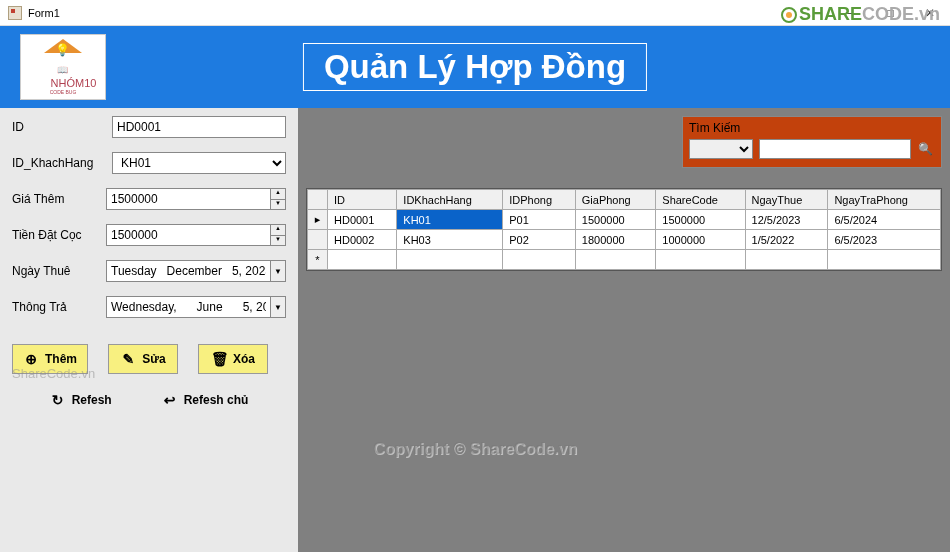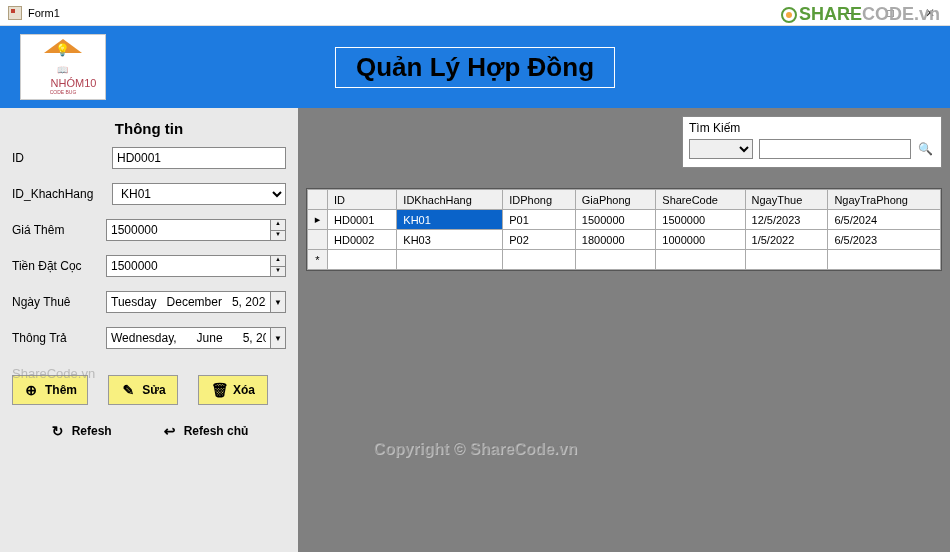--- a/index.html
+++ b/index.html
@@ -14,21 +14,21 @@
 
   
   .header { height:82px; background:#1e7be0; display:flex; align-items:center; position:relative; }
   .logo { width:86px; height:66px; background:#fff; margin-left:20px; display:flex; flex-direction:column; align-items:center; justify-content:center; border:1px solid #ccc; }
   .logo-house { width:38px; height:24px; position:relative; }
   .logo-house::before { content:""; position:absolute; top:0; left:50%; transform:translateX(-50%); border-left:19px solid transparent; border-right:19px solid transparent; border-bottom:14px solid #e8902e; }
   .logo-house::after { content:"💡"; position:absolute; top:4px; left:50%; transform:translateX(-50%); font-size:12px; }
   .logo-book { font-size:9px; color:#8b2030; margin-top:2px; }
   .logo-text { font-size:11px; color:#b04050; font-weight:normal; margin-top:2px;margin-left:21px; }
   .logo-sub { font-size:5px; color:#b04050; }
-  .header-title { position:absolute; left:50%; transform:translateX(-50%); color:#000000; font-size:26px; font-weight:bold; border:1px solid #fff; padding:4px 20px; }
+  .header-title { position:absolute; left:50%; transform:translateX(-50%); color:#ffffff; font-size:33px; font-weight:bold; border:1px solid #fff; padding:4px 20px; }
 
   .watermark-brand { position:absolute; right:10px; top:4px; font-size:18px; font-weight:bold; color:#5a9c3a; display:flex; align-items:center; z-index:100; }
   .watermark-brand .s { color:#5a9c3a; }
   .watermark-brand .g { color:#aaa; }
   .watermark-brand .logo-circle { width:16px; height:16px; border:2px solid #5a9c3a; border-radius:50%; margin-right:2px; position:relative; }
   .watermark-brand .logo-circle::after { content:""; position:absolute; width:6px; height:6px; background:#f2a740; border-radius:50%; left:3px; top:3px; }
 
   
   .main { display:flex; height:444px; background:#808080; }
   .sidebar { width:298px; background:#e9e9e9; padding:8px 12px; display:flex; flex-direction:column; }
@@ -45,21 +45,21 @@
   .date input { flex:1; border-right:none; }
   .date .drop { width:16px; border:1px solid #888; background:#eee; font-size:8px; display:flex; align-items:center; justify-content:center; cursor:pointer; }
   .btn-row { display:flex; gap:20px; margin-top:12px; justify-content:flex-start; }
   .btn-row.second { justify-content:center; gap:30px; margin-top:12px; }
   .btn { background:#f8f080; border:1px solid #999; padding:6px 10px; font-size:12px; font-weight:bold; display:flex; align-items:center; gap:6px; cursor:pointer; min-width:70px; justify-content:center; }
   .btn .ic { font-size:14px; display:inline-block; width:16px; text-align:center; }
   .btn.plain { background:#e9e9e9; border:none; }
 
   
   .content { flex:1; background:#808080; position:relative; }
-  .search-box { position:absolute; right:8px; top:8px; width:260px; background:#ffffff; border:1px solid #888; padding:4px 6px 8px; font-size:12px; }
+  .search-box { position:absolute; right:8px; top:8px; width:260px; background:#c2410c; border:1px solid #888; padding:4px 6px 8px; font-size:12px; }
   .search-inner { display:flex; align-items:center; gap:6px; margin-top:4px; }
   .search-inner select { width:70px; height:20px; border:1px solid #888; font-size:11px; }
   .search-inner input { flex:1; height:20px; border:1px solid #888; padding:0 4px; font-size:11px; }
   .search-inner .go { width:20px; height:20px; display:flex; align-items:center; justify-content:center; cursor:pointer; }
 
   
   .grid { position:absolute; top:80px; left:8px; right:8px; background:#fff; border:1px solid #555; font-size:11px; }
   .grid table { border-collapse:collapse; width:100%; }
   .grid th, .grid td { border:1px solid #aaa; padding:2px 6px; height:20px; text-align:left; white-space:nowrap; overflow:hidden; }
   .grid th { background:#f0f0f0; font-weight:normal; }
@@ -96,21 +96,20 @@
     <div class="logo-book">📖</div>
     <div class="logo-text">NHÓM10</div>
     <div class="logo-sub">CODE BUG</div>
   </div>
   <div class="header-title">Quản Lý Hợp Đồng</div>
 </div>
 
 <div class="main">
 
   <div class="sidebar">
-    <h3>Thông tin</h3>
 
     <div class="form-row">
       <label>ID</label>
       <input value="HD0001" style="">
     </div>
 
     <div class="form-row">
       <label>ID_KhachHang</label>
       <select>
         <option>KH01</option>

